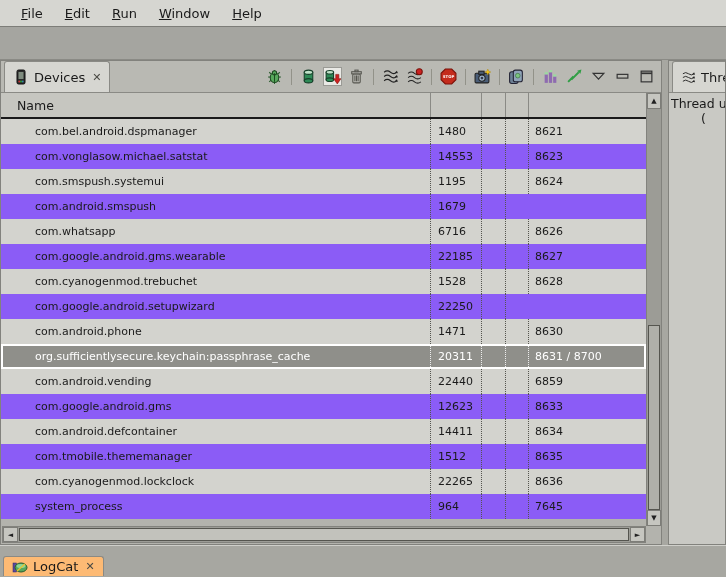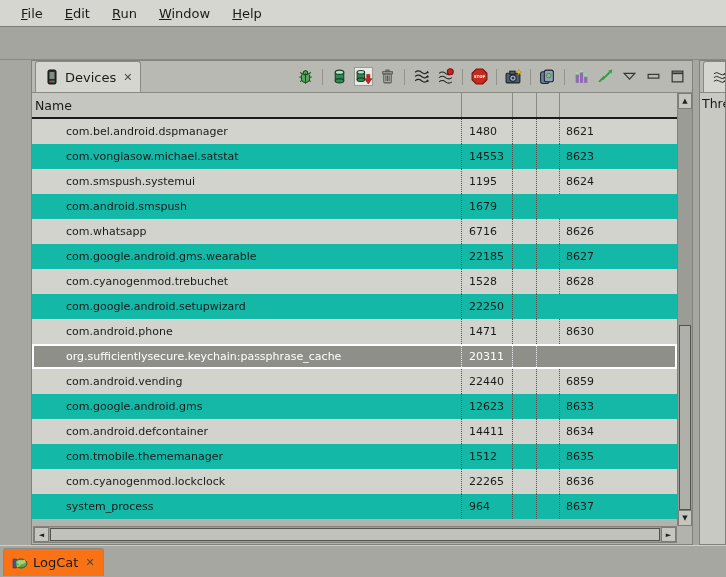--- a/index.html
+++ b/index.html
@@ -18,21 +18,21 @@
     display:inline-block; padding:4px 11px; cursor:default;
   }
   .menubar .mitem::first-letter { text-decoration:underline; }
   
   .toolbar-empty { height:33px; background:#a5a5a0; border-bottom:1px solid #8a8a85; }
   
   .main-split { display:flex; height:485px; }
   .panel {
     background:#b3b3ad; border:1px solid #82827d; display:flex; flex-direction:column;
   }
-  .devices-panel { flex:0 0 662px;margin-left:31px; }
+  .devices-panel { flex:0 0 662px; }
   .sash { flex:0 0 6px; }
   .threads-panel { flex:1 1 auto; overflow:hidden; }
   
   .tabbar {
     height:32px; background:#b9b9b3; border-bottom:1px solid #8a8a85;
     display:flex; align-items:flex-end; position:relative; flex:0 0 32px;
   }
   .tab {
     height:31px; background:#d6d6d1; border:1px solid #8a8a85; border-bottom:none;
     border-radius:3px 3px 0 0; display:flex; align-items:center; gap:5px;
@@ -49,28 +49,28 @@
   .tsep { width:1px; height:16px; background:#929289; margin:0 2px; }
   
   .table-area { position:relative; flex:1 1 auto; overflow:hidden; background:#b3b3ad; }
   .theader {
     height:26px; margin-right:15px; background:#c6c6c0;
     border-bottom:2px solid #1a1a1a;
     display:grid; grid-template-columns:429px 51px 24px 23px auto;
     align-items:center; font-size:12.5px;
   }
   .theader .hcell { height:100%; display:flex; align-items:center; border-left:1px solid #8a8a85; }
-  .theader .hcell:first-child { border-left:none; padding-left:3px; }
+  .theader .hcell:first-child { border-left:none; padding-left:16px; }
   .rows { margin-right:15px; }
   .trow {
     height:25px; display:grid; grid-template-columns:429px 51px 24px 23px auto;
     align-items:center; font-size:11px;
   }
   .trow.odd  { background:#d3d3ce; }
-  .trow.even { background:#14b8a6; }
+  .trow.even { background:#8b5cf6; }
   .trow .cell { height:100%; display:flex; align-items:center; border-left:1px dotted #55554f; }
   .trow .cell.name { border-left:none; padding-left:34px; }
   .trow .cell.pid  { padding-left:7px; }
   .trow .cell.port { padding-left:6px; }
   .trow.selected {
     background:#8f8f8a; color:#ffffff;
     box-shadow:inset 0 0 0 2px #ffffff;
   }
   .trow.selected .cell { border-left-color:rgba(255,255,255,.85); }
   .trow.selected .cell.name { border-left:none; }
@@ -108,21 +108,21 @@
   .threads-content {
     flex:1 1 auto; background:#c9c9c4; padding:3px 2px; font-size:12.5px;
     overflow:hidden; white-space:nowrap;
   }
   .threads-content .l2 { margin-left:30px; }
   
   .bottom-bar {
     height:31px; background:#a7a7a1; border-top:1px solid #cfcfca;
     display:flex; align-items:flex-end;
   }
-  .bottom-bar .tab { height:28px; background:#f97316; }
+  .bottom-bar .tab { height:20px; background:#fdba74; }
   svg { display:block; }
 </style>
 </head>
 <body>
 
 <div class="menubar">
   <span class="mitem">File</span>
   <span class="mitem">Edit</span>
   <span class="mitem">Run</span>
   <span class="mitem">Window</span>
@@ -394,20 +394,23 @@
   </div>
           <div class="trow even selected">
     <div class="cell name">
               <span>org.sufficientlysecure.keychain:passphrase_cache</span>
             </div>
     <div class="cell pid">
               <span>20311</span>
             </div>
     <div class="cell"></div>
     <div class="cell"></div>
+    <div class="cell port">
+              <span>8631 / 8700</span>
+            </div>
   </div>
           <div class="trow odd">
     <div class="cell name">
               <span>com.android.vending</span>
             </div>
     <div class="cell pid">
               <span>22440</span>
             </div>
     <div class="cell"></div>
     <div class="cell"></div>
@@ -470,21 +473,21 @@
           <div class="trow even">
     <div class="cell name">
               <span>system_process</span>
             </div>
     <div class="cell pid">
               <span>964</span>
             </div>
     <div class="cell"></div>
     <div class="cell"></div>
     <div class="cell port">
-              <span>8637</span>
+              <span>7645</span>
             </div>
   </div>
         </div>
 
       <div class="vscroll">
         <div class="vbtn up">▲</div>
         <div class="vthumb"></div>
         <div class="vbtn down">▼</div>
       </div>
     </div>

